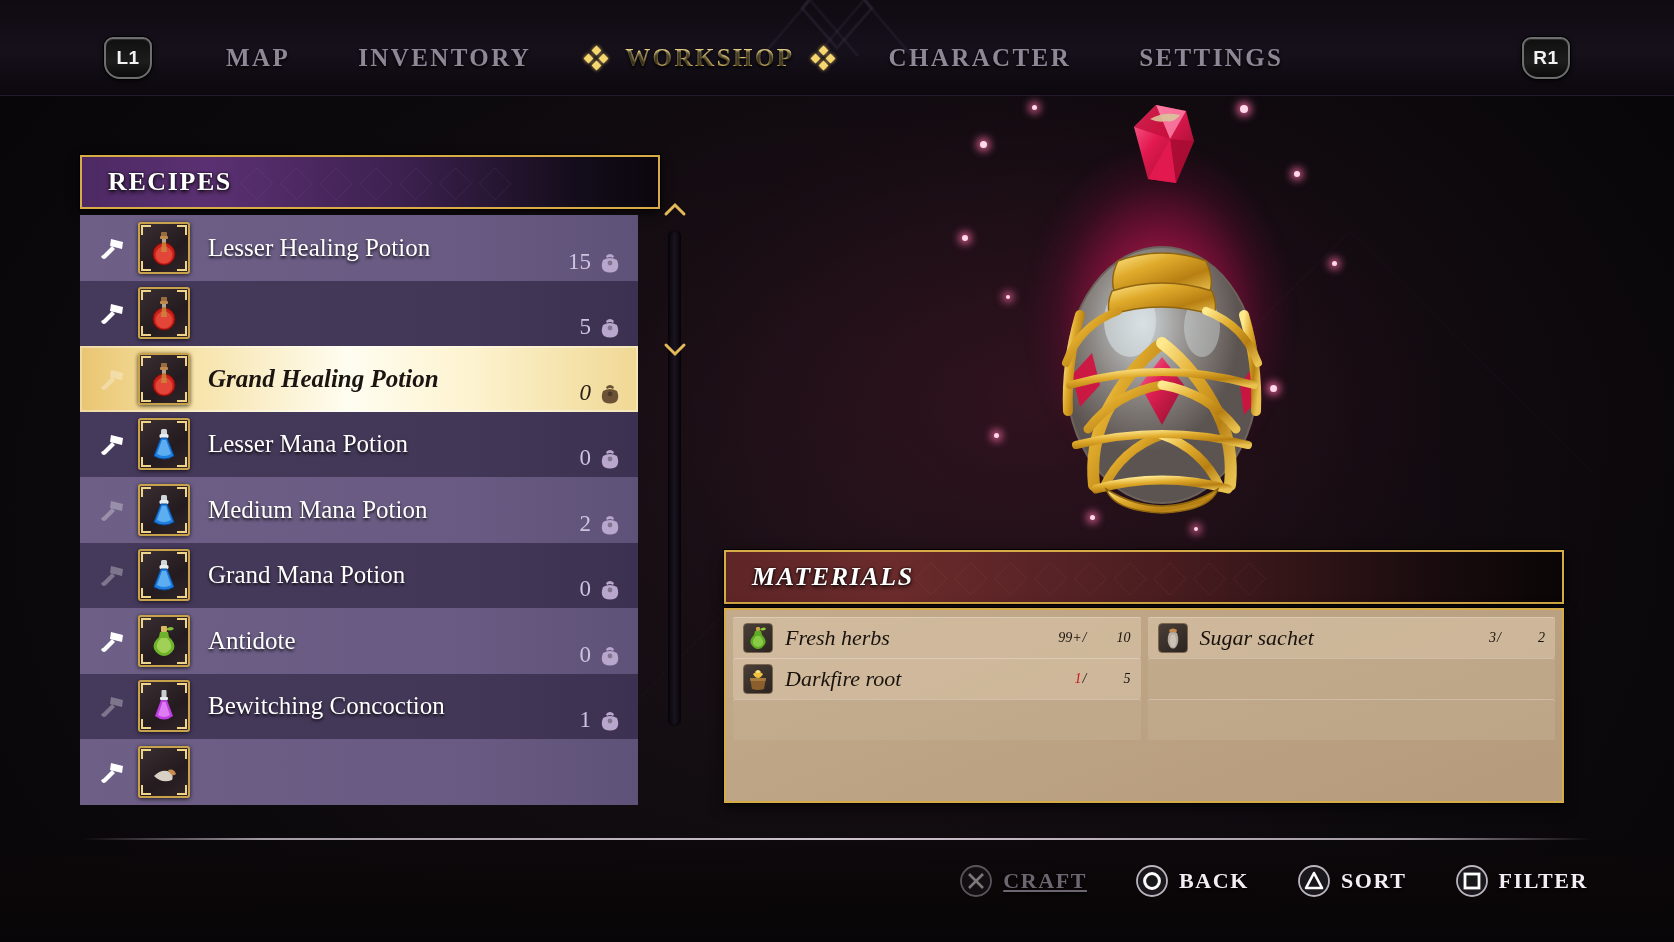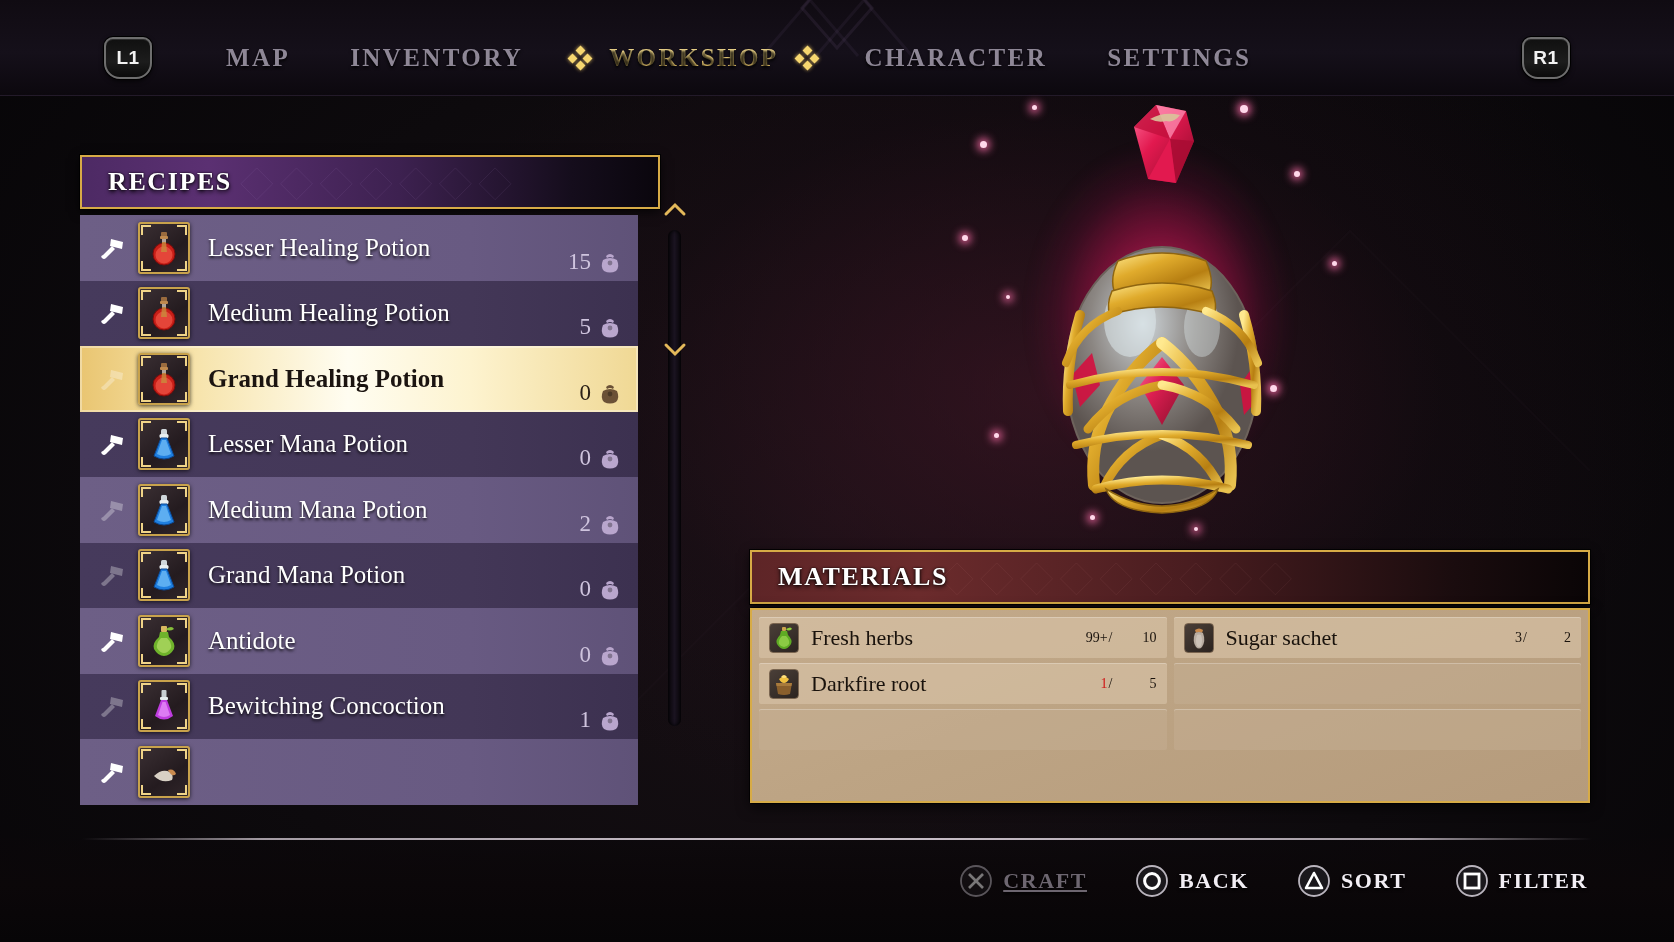--- a/index.html
+++ b/index.html
@@ -40,21 +40,21 @@
     width:48px; height:42px; margin-left:104px;
     border-radius:9px 9px 16px 16px;
     background:linear-gradient(180deg,#101010,#1c1c1c 60%,#0b0b0b);
     border:2px solid #6e6e6e;
     box-shadow:0 0 0 1px #000, 0 2px 5px rgba(0,0,0,.8), inset 0 1px 0 rgba(255,255,255,.12);
     display:flex; align-items:center; justify-content:center;
     color:#f2f2f2; font-family:"Liberation Sans",sans-serif;
     font-size:19px; font-weight:bold; letter-spacing:.5px;
   }
   .shoulder.right { margin-left:0; margin-right:104px; }
-  .nav-items { display:flex; align-items:center; gap:0; margin-left:44px;font-family:Liberation Serif, serif; }
+  .nav-items { display:flex; align-items:center; gap:8px; margin-left:44px;font-family:Liberation Serif, serif; }
   .nav-item {
     position:relative; padding:0 30px; height:96px;
     display:flex; align-items:center; justify-content:center;
     font-size:25px; font-weight:bold; letter-spacing:2.4px;
     color:#8e8796; text-shadow:0 2px 3px rgba(0,0,0,.9);
     white-space:nowrap;
   }
   .nav-item.active {
     color:transparent;
     background:linear-gradient(180deg,#fff6d0 8%,#ffe79b 38%,#f3c95c 68%,#e0a93a 100%);
@@ -119,20 +119,21 @@
   }
   .recipe-row {
     position:relative; height:65.5px; display:flex; align-items:center;
     padding-left:18px;
   }
   .recipe-row.odd  { background:linear-gradient(90deg,#6d5f86 0%, #685a82 70%, #5f5278 100%); }
   .recipe-row.even { background:linear-gradient(90deg,#463a5c 0%, #433757 70%, #3c3150 100%); }
   .recipe-row.selected {
     background:linear-gradient(90deg,#e9c571 0%, #f6e1a4 18%, #fffdf1 48%, #fdf3cf 70%, #f0d894 100%);
     box-shadow:inset 0 0 0 2px rgba(255,255,255,.35);
+    font-style:italic;
   }
   .hammer { width:30px; height:30px; flex:0 0 30px; margin-right:10px; }
   .recipe-row.locked .hammer { opacity:.30; }
   .recipe-icon {
     width:52px; height:52px; flex:0 0 52px;
     background:linear-gradient(145deg,#3a2f33,#241b1f 60%,#30262a);
     border:2px solid #c8a martin; border:2px solid #c8a24b; border-radius:3px;
     position:relative; box-shadow:0 1px 4px rgba(0,0,0,.7);
     display:flex; align-items:center; justify-content:center;
   }
@@ -172,38 +173,38 @@
     width:330px; height:430px;
     background:radial-gradient(ellipse 50% 50% at 50% 50%,
       rgba(255,40,110,.80) 0%, rgba(230,20,95,.42) 38%,
       rgba(150,10,70,.18) 62%, rgba(0,0,0,0) 80%);
     filter:blur(6px);
   }
   .spark { position:absolute; border-radius:50%; background:#ffd8ea;
     box-shadow:0 0 8px 3px rgba(255,110,170,.9); }
 
   
-  #materials-panel { position:absolute; left:750px; top:550px; width:840px; }
+  #materials-panel { position:absolute; left:724px; top:550px; width:840px;font-style:italic; }
   #materials-header {
     width:840px;
     background:linear-gradient(90deg,#5e2527 0%, #6b2b2c 20%, #4a1d20 52%, #1a0c0e 84%, #0a0506 100%);
   }
   .mat-body {
     margin-top:4px; width:840px; height:195px;
     background:linear-gradient(160deg,#c4ab8c 0%, #bda484 40%, #b59b7c 100%);
     border:2px solid #d7ab46; border-radius:3px; position:relative;
     box-shadow:0 0 0 1px rgba(0,0,0,.8), 0 4px 14px rgba(0,0,0,.7);
     padding:7px; display:flex; gap:7px;
   }
   .mat-body .notch { position:absolute; width:20px; height:15px; border:2px solid #d7ab46; }
   .mat-body .notch.tl{left:-2px;top:-2px;border-right:none;border-bottom:none;}
   .mat-body .notch.tr{right:-2px;top:-2px;border-left:none;border-bottom:none;}
   .mat-body .notch.bl{left:-2px;bottom:-2px;border-right:none;border-top:none;}
   .mat-body .notch.br{right:-2px;bottom:-2px;border-left:none;border-top:none;}
-  .mat-col { flex:1; display:flex; flex-direction:column; gap:5px; }
+  .mat-col { flex:1; display:flex; flex-direction:column; }
   .mat-slot {
     height:41px; background:rgba(216,196,168,.62);
     border-radius:2px; display:flex; align-items:center; padding:0 10px;
     box-shadow:inset 0 1px 0 rgba(255,255,255,.25);
   }
   .mat-slot.empty { background:rgba(200,180,152,.38); }
   .mat-icon {
     width:30px; height:30px; flex:0 0 30px; border-radius:4px;
     background:linear-gradient(145deg,#4a3f38,#2b231f);
     border:1px solid #7a6550; display:flex; align-items:center; justify-content:center;
@@ -352,21 +353,20 @@
           <svg width="36" height="36" viewBox="0 0 36 36">
     <rect x="15" y="2" width="6" height="6" rx="1" fill="#9a6b3e"></rect>
     <rect x="14" y="6" width="8" height="3" rx="1" fill="#c08a4e"></rect>
     <rect x="16" y="9" width="4" height="8" fill="#b0a39a"></rect>
     <circle cx="18" cy="24" r="11" fill="#c81f18"></circle>
     <circle cx="18" cy="25" r="8.5" fill="#ff6b5a" opacity=".5"></circle>
     <circle cx="18" cy="24" r="11" fill="none" stroke="#7d0c0b" stroke-width="1"></circle>
     <path d="M16 12 L20 12 L21 22 L15 22 Z" fill="#c98b3c" opacity=".8"></path>
   </svg>
         </span>
-        <span class="recipe-name">Medium Healing Potion</span>
         <span class="recipe-qty">
           <span class="num">5</span>
           <svg class="pouch" viewBox="0 0 24 24">
     <path d="M8 6 Q12 2 16 6 L15 8 Q12 6 9 8 Z" fill="#b9a6cd"></path>
     <path d="M5 10 Q12 6 19 10 Q22 17 18 21 Q12 24 6 21 Q2 17 5 10 Z" fill="#b9a6cd"></path>
     <circle cx="12" cy="13" r="2.4" fill="rgba(0,0,0,.3)"></circle>
   </svg>
         </span>
       </div>
       <div class="recipe-row odd selected locked">

